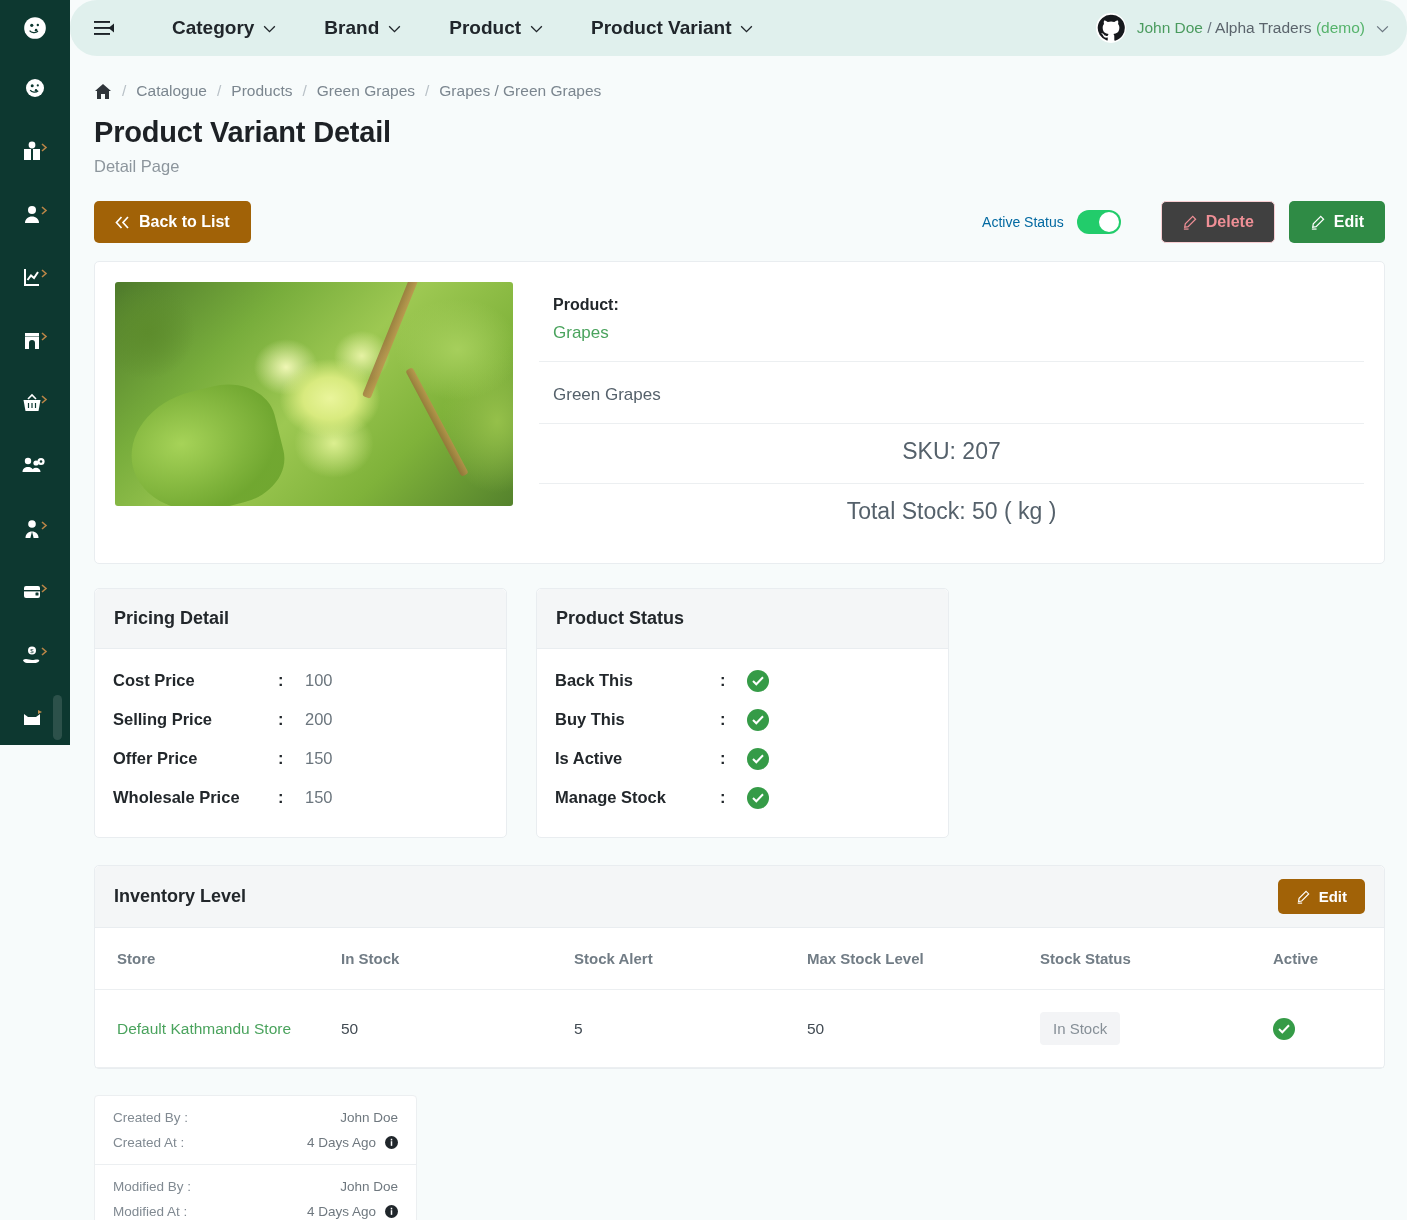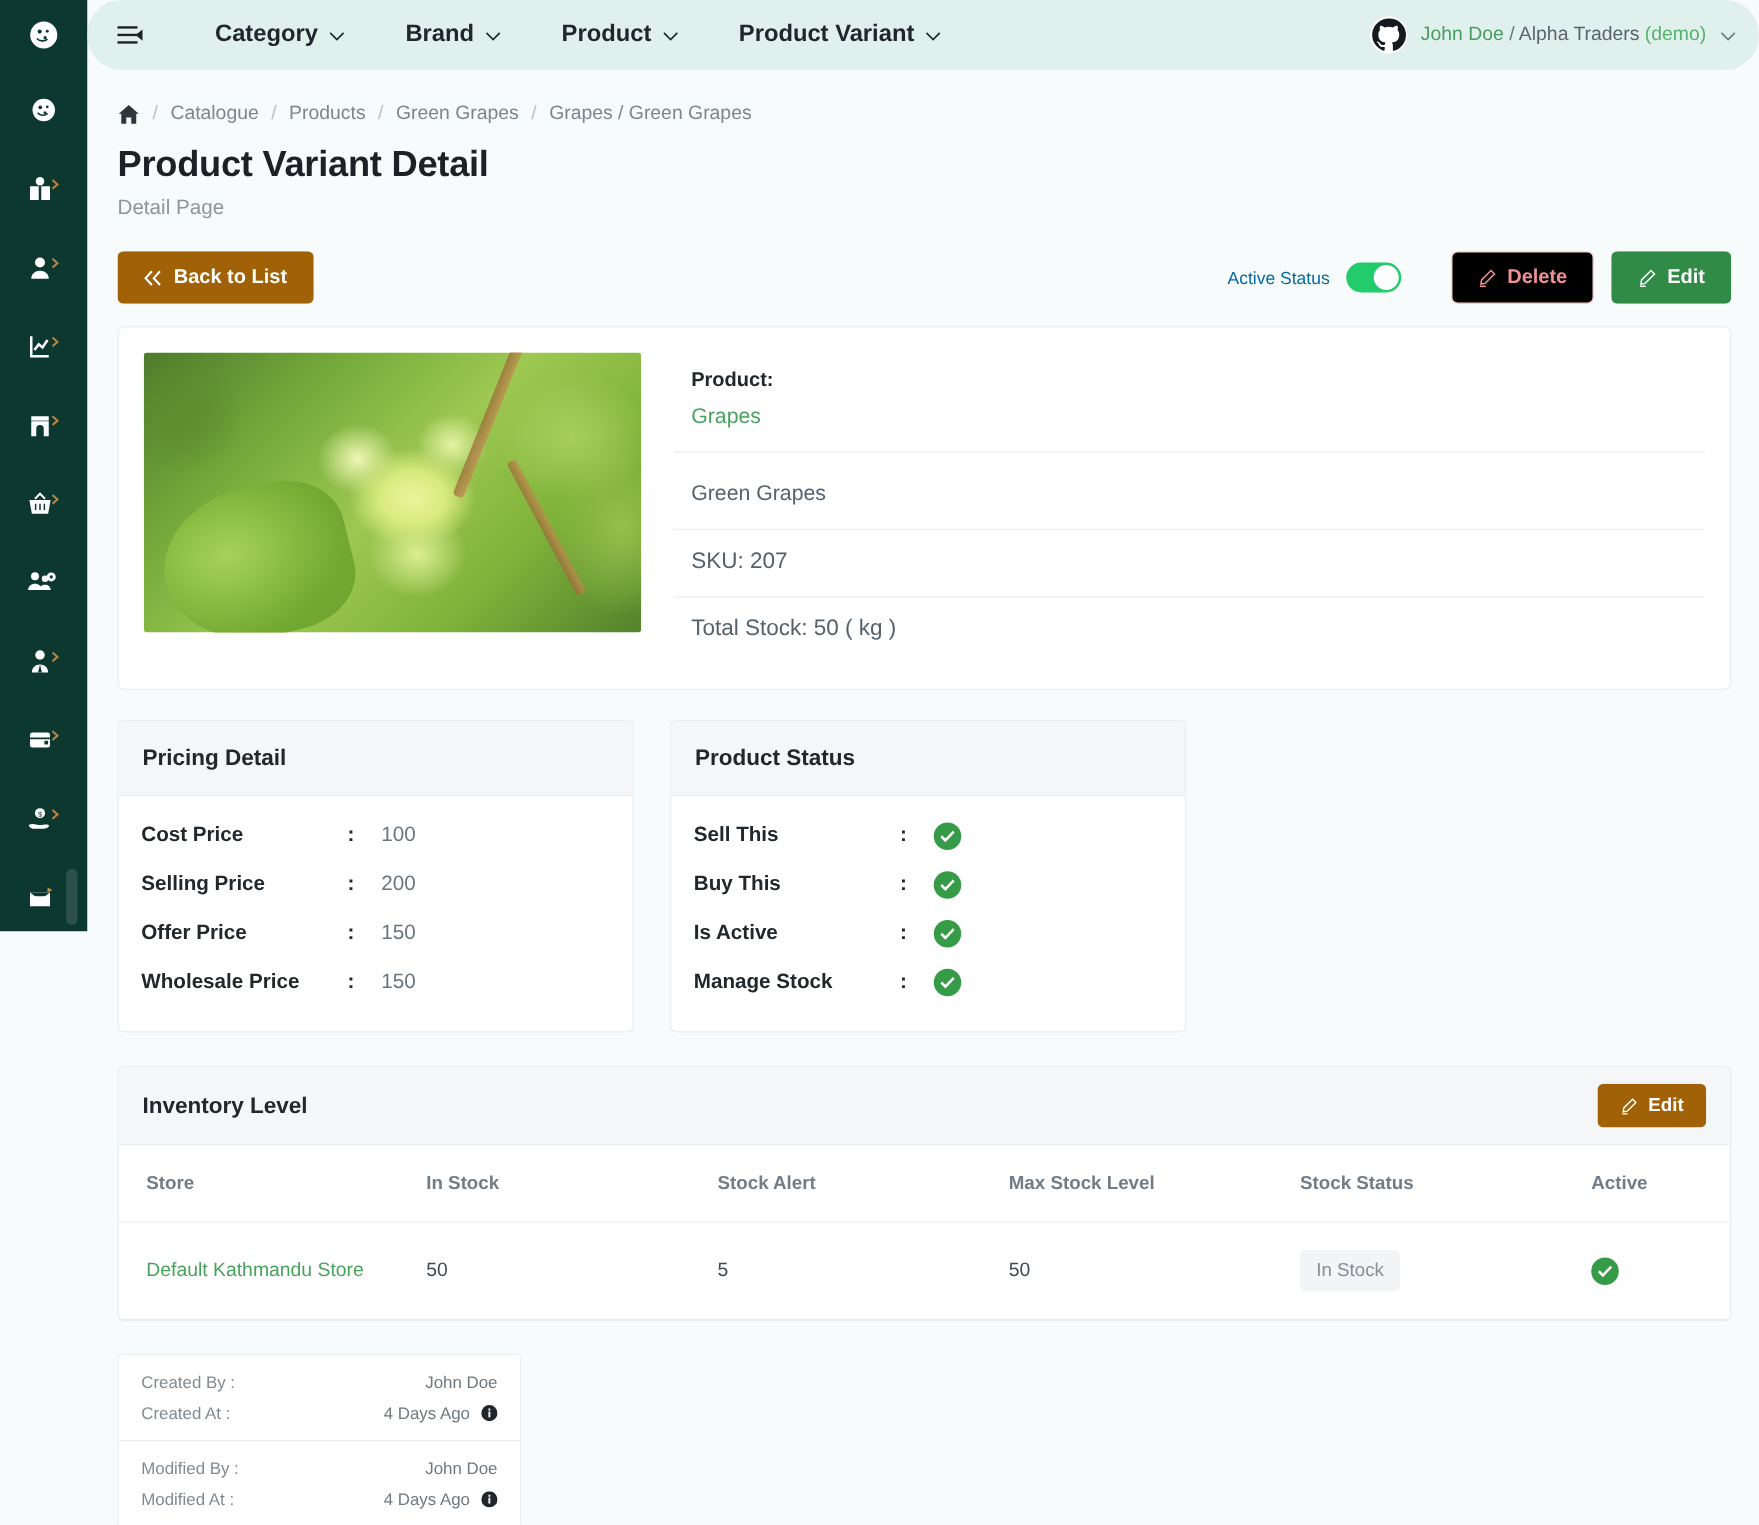--- a/index.html
+++ b/index.html
@@ -83,21 +83,21 @@
   }
   .btn {
     display: inline-flex; align-items: center; gap: 9px;
     border-radius: 5px; font-size: 16px; font-weight: bold;
     cursor: pointer; border: 1px solid transparent;
     padding: 12px 20px; line-height: 1;
   }
   .btn-green { background: #a16207; color: #fff; }
   .btn-green-dark { background: #2f8b45; color: #fff; }
   .btn-del {
-    background: #000000; color: #ef8f96; border: 1px solid #f7cdd1;
+    background: #404040; color: #ef8f96; border: 1px solid #f7cdd1;
   }
   .toggle-wrap { display: flex; align-items: center; gap: 13px; margin-right: 40px; }
   .toggle-label { font-size: 14px; color: #0369a1; }
   .toggle {
     width: 44px; height: 24px; border-radius: 14px; background: #22cc6b;
     position: relative; cursor: pointer;
   }
   .toggle .knob {
     position: absolute; right: 2px; top: 2px; width: 20px; height: 20px;
     border-radius: 50%; background: #fff;
@@ -141,21 +141,21 @@
     background: radial-gradient(ellipse at 35% 40%, #a8d45a, #6fa62f 70%);
     border-radius: 58% 42% 40% 60%; transform: rotate(-14deg); opacity: .95;
   }
 
   .ov-fields { flex: 1; }
   .ov-row { padding: 14px 14px 18px 14px; border-bottom: 1px solid #eceff1; }
   .ov-row:last-child { border-bottom: none; }
   .ov-label { font-size: 16px; font-weight: bold; color: #22272b; }
   .ov-val { font-size: 17px; color: #55616b; margin-top: 9px; }
   .ov-val.green { color: #4aa35d; }
-  .ov-inline { font-size: 18px; color: #22272b; font-weight: bold; }
+  .ov-inline { font-size: 23px; color: #22272b; font-weight: bold; text-align: center; }
   .ov-inline span { font-weight: normal; color: #55616b; }
 
   .two-col { display: flex; gap: 29px; margin-top: 24px; align-items: flex-start; }
   .col-card { width: 413px; }
   .kv-body { padding: 12px 18px 20px 18px; }
   .kv-row { display: flex; align-items: center; height: 39px; }
   .kv-key { width: 165px; font-size: 16.5px; font-weight: bold; color: #22272b; }
   .kv-colon { width: 27px; font-size: 16.5px; color: #22272b; font-weight: bold; }
   .kv-val { font-size: 16.5px; color: #6b757d; }
   .check {
@@ -487,21 +487,21 @@
             </div>
           </div>
         </div>
 
         <div class="card col-card">
           <div class="card-hd">
             <span>Product Status</span>
           </div>
           <div class="kv-body">
             <div class="kv-row">
-              <span class="kv-key">Sell This</span>
+              <span class="kv-key">Back This</span>
               <span class="kv-colon">:</span>
               <span class="check">
                   <svg width="12" height="10" viewBox="0 0 12 10">
                     <path d="M1 5l3.3 3.3L11 1.3" stroke="#fff" stroke-width="2" fill="none"></path>
                   </svg>
                 </span>
             </div>
             <div class="kv-row">
               <span class="kv-key">Buy This</span>
               <span class="kv-colon">:</span>

